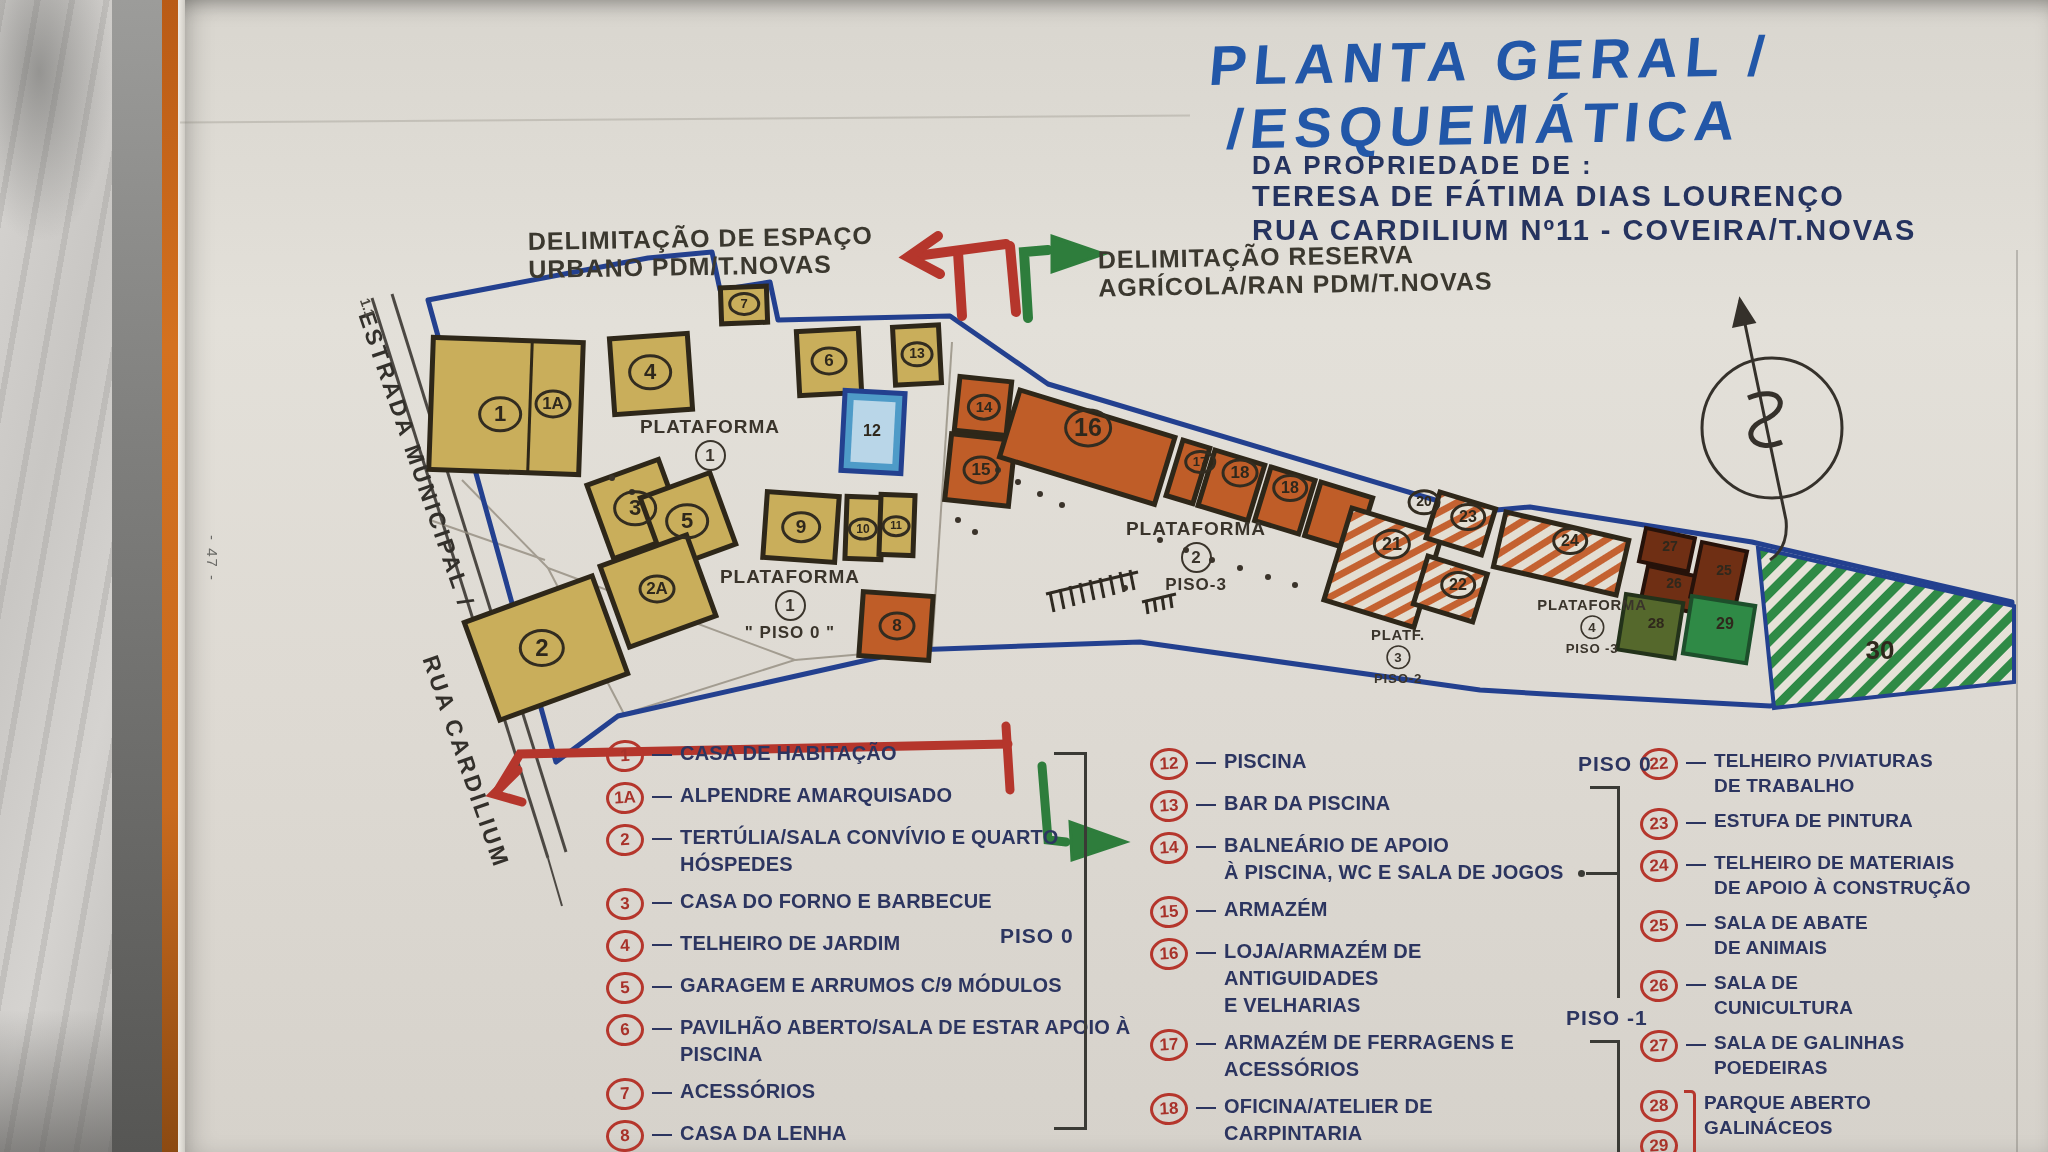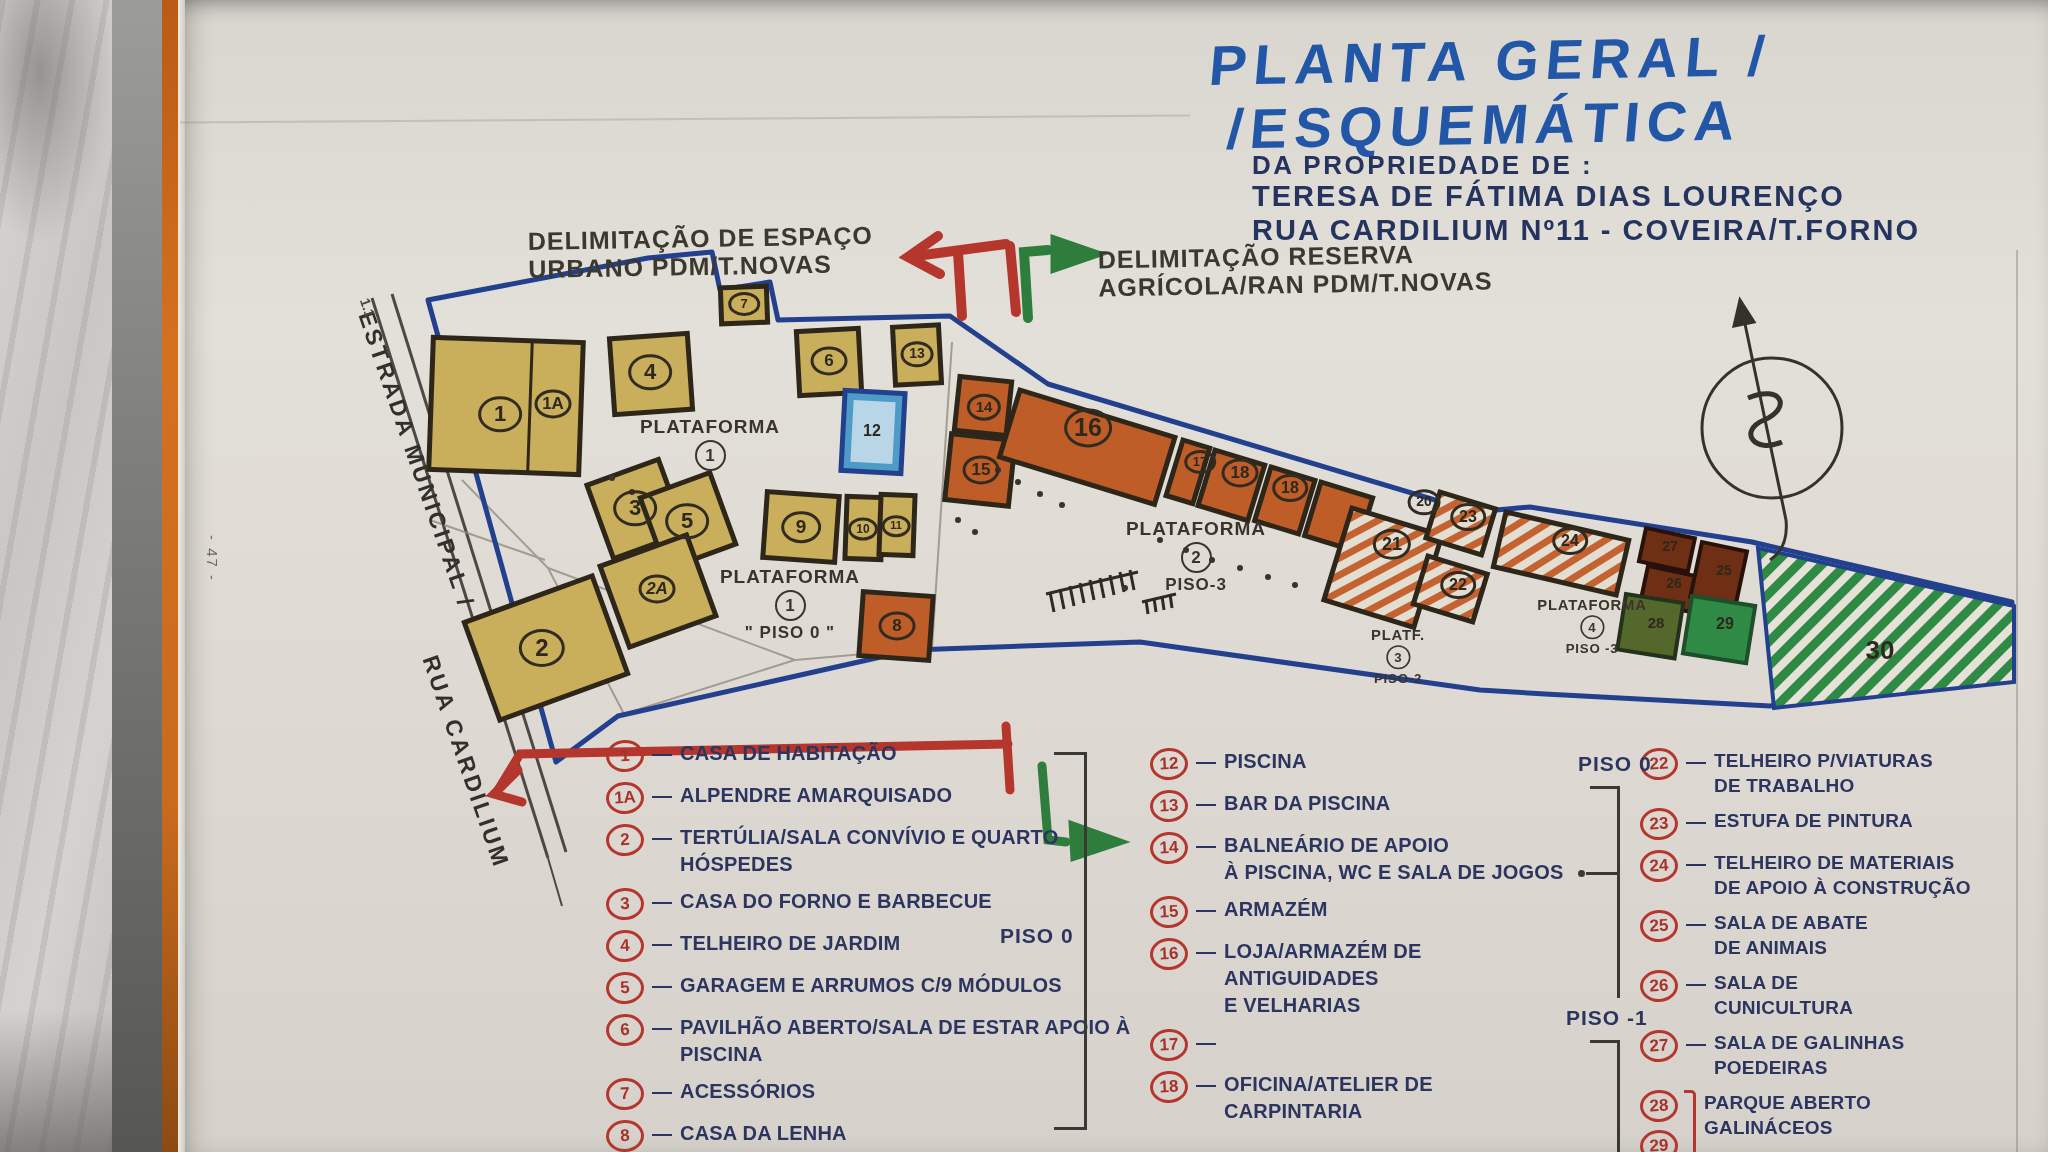--- a/index.html
+++ b/index.html
@@ -270,21 +270,21 @@
       <path d="M1070,822 L1072,860 L1126,842 Z" fill="#2e7d3c" stroke-width="3"></path>
     </g>
   </svg>
 
   <div class="ov">
 
     <div class="abs t-big" style="left:1210px;top:28px">PLANTA GERAL /</div>
     <div class="abs t-big" style="left:1228px;top:92px">/ESQUEMÁTICA</div>
     <div class="abs t-med" style="left:1252px;top:150px">DA PROPRIEDADE DE :</div>
     <div class="abs t-sub" style="left:1252px;top:180px">TERESA DE FÁTIMA DIAS LOURENÇO</div>
-    <div class="abs t-sub" style="left:1252px;top:214px">RUA CARDILIUM Nº11 - COVEIRA/T.FORNO</div>
+    <div class="abs t-sub" style="left:1252px;top:214px">RUA CARDILIUM Nº11 - COVEIRA/T.NOVAS</div>
 
     <div class="abs hand" style="left:528px;top:224px">DELIMITAÇÃO DE ESPAÇO
 URBANO PDM/T.NOVAS</div>
     <div class="abs hand" style="left:1098px;top:242px">DELIMITAÇÃO RESERVA
 AGRÍCOLA/RAN PDM/T.NOVAS</div>
 
     <div class="abs road-lbl" style="left:378px;top:308px">ESTRADA MUNICIPAL /</div>
     <div class="abs road-lbl" style="left:442px;top:652px">RUA CARDILIUM</div>
     <div class="abs tiny-lbl" style="left:372px;top:296px">1.1</div>
     <div class="abs margin-note" style="left:182px;top:550px;width:60px;text-align:center">- 47 -</div>
@@ -317,21 +317,21 @@
       </div>
 
     <div>
         <span class="mk mk-c" style="left: 500px; top: 414px; font-size: 22px;">1</span>
         <span class="mk mk-c" style="left: 553px; top: 404px; font-size: 17px;">1A</span>
         <span class="mk mk-c" style="left: 650px; top: 372px; font-size: 22px;">4</span>
         <span class="mk mk-c" style="left: 829px; top: 361px; font-size: 17px;">6</span>
         <span class="mk mk-c" style="left: 917px; top: 354px; font-size: 14px;">13</span>
         <span class="mk mk-c" style="left: 744px; top: 304px; font-size: 13px;">7</span>
         <span class="mk mk-c" style="left: 542px; top: 648px; font-size: 24px;">2</span>
-        <span class="mk mk-c" style="left: 657px; top: 589px; font-size: 17px; font-style: italic;">2A</span>
+        <span class="mk mk-c" style="left: 657px; top: 589px; font-size: 17px;">2A</span>
         <span class="mk mk-c" style="left: 635px; top: 508px; font-size: 22px;">3</span>
         <span class="mk mk-c" style="left: 687px; top: 521px; font-size: 22px;">5</span>
         <span class="mk mk-c" style="left: 801px; top: 527px; font-size: 19px;">9</span>
         <span class="mk mk-c" style="left: 863px; top: 529px; font-size: 12px;">10</span>
         <span class="mk mk-c" style="left: 896px; top: 526px; font-size: 11px;">11</span>
         <span class="mk mk-p" style="left: 872px; top: 431px; font-size: 16px;">12</span>
         <span class="mk mk-c" style="left: 984px; top: 407px; font-size: 15px;">14</span>
         <span class="mk mk-c" style="left: 981px; top: 470px; font-size: 17px;">15</span>
         <span class="mk mk-c" style="left: 897px; top: 626px; font-size: 17px;">8</span>
         <span class="mk mk-c" style="left: 1088px; top: 428px; font-size: 25px;">16</span>
@@ -422,20 +422,21 @@
         </div>
         <div class="lg-row">
           <span class="lg-circle">16</span>
           <span class="lg-dash">—</span>
           <span class="lg-text">LOJA/ARMAZÉM DE ANTIGUIDADES
 E VELHARIAS</span>
         </div>
         <div class="lg-row">
           <span class="lg-circle">17</span>
           <span class="lg-dash">—</span>
+          <span class="lg-text">ARMAZÉM DE FERRAGENS E ACESSÓRIOS</span>
         </div>
         <div class="lg-row">
           <span class="lg-circle">18</span>
           <span class="lg-dash">—</span>
           <span class="lg-text">OFICINA/ATELIER DE CARPINTARIA</span>
         </div>
       </div>
     <div class="lg-col" data-col="2" style="left:1640px;top:748px;width:340px">
         <div class="lg-row">
           <span class="lg-circle">22</span>

